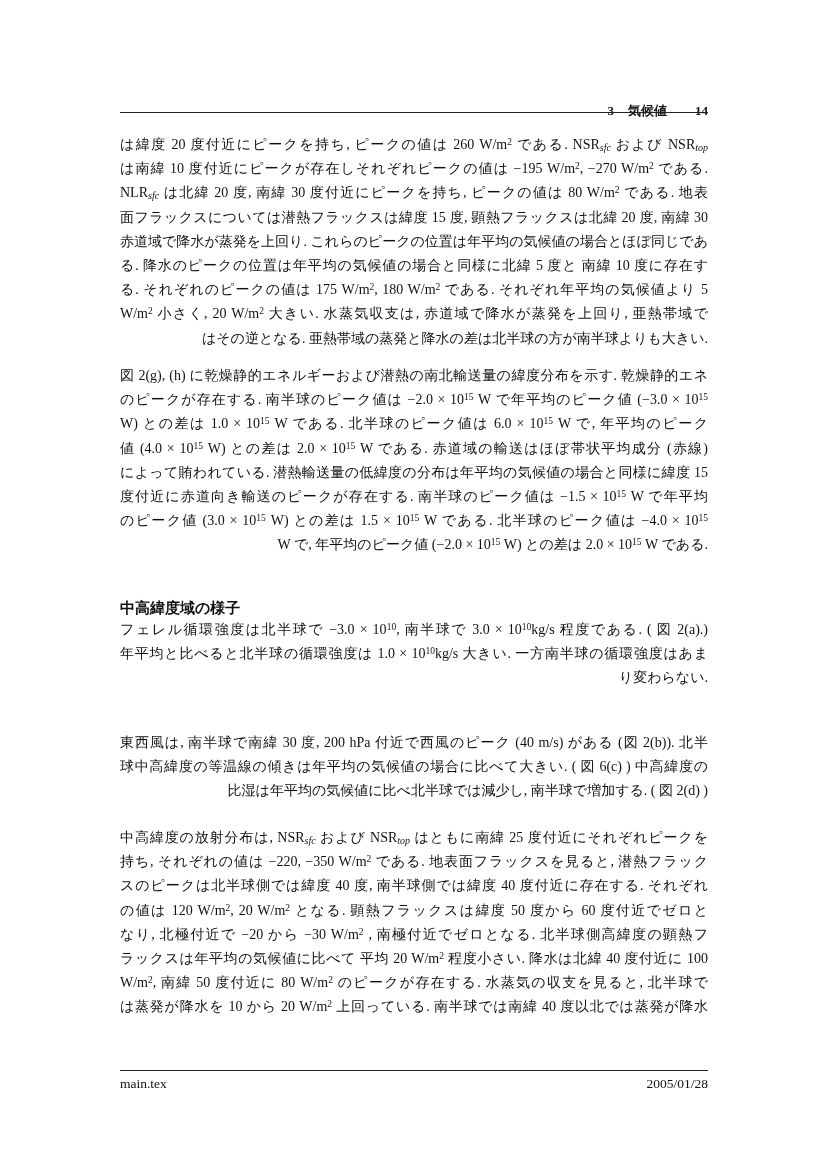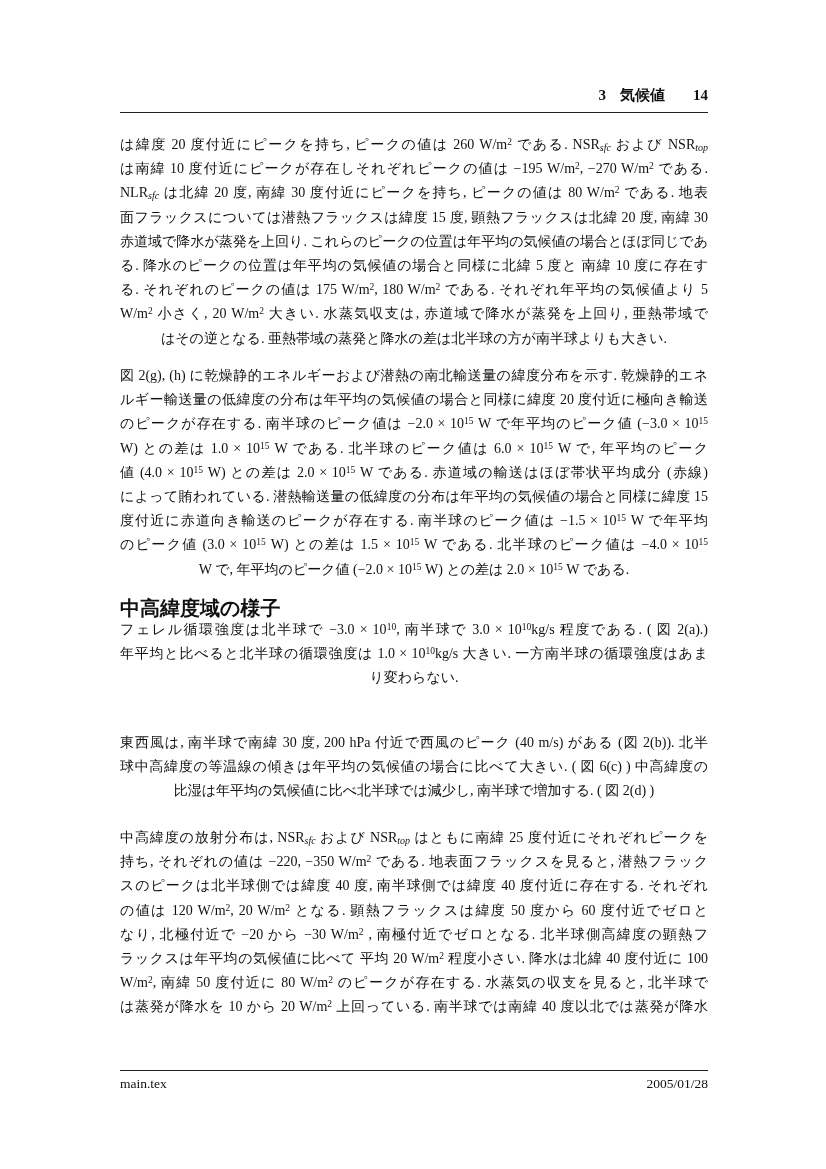--- a/index.html
+++ b/index.html
@@ -9,61 +9,61 @@
     height: 1169px;
     margin: 0 auto;
     background: #ffffff;
     font-family: "Liberation Serif", "DejaVu Serif", serif;
     color: #111111;
   }
   .textcol { position: absolute; left: 120px; width: 588px; text-align: center; }
 
   
   .runhead {
-    top: 84px;
+    top: 100px;
     height: 22px;
     text-align: right;
     font-weight: bold;
-    font-size: 15px;
+    font-size: 13px;
     line-height: 22px;
   }
   .runhead .sec-no { margin-right: 14px; }
   .runhead .sec-title {
     font-family: "Liberation Sans", "DejaVu Sans", sans-serif;
     margin-right: 28px;
   }
   .rule { position: absolute; left: 120px; width: 588px; height: 0; border-top: 1.2px solid #222; }
   .rule.header-rule { top: 112px; }
   .rule.footer-rule { top: 1070px; }
 
   
   .para { position: absolute; left: 120px; width: 588px; font-size: 14px; }
   .line {
     height: 24.2px;
     line-height: 24.2px;
     overflow: hidden;
     text-align: justify;
   }
   .line::after { content: ""; display: inline-block; width: 100%; height: 0; }
-  .line.last { text-align: center; }
+  .line.last { text-align: right; }
   .line.last::after { content: none; }
   sup { font-size: 9.5px; vertical-align: 4px; line-height: 0; }
   sub { font-size: 10px; vertical-align: -2px; line-height: 0; font-style: italic; }
 
   .p1 { top: 133px; }
   .p2 { top: 364px; }
   .p3 { top: 618px; }
   .p4 { top: 731px; }
   .p5 { top: 826px; }
 
   .sect-heading {
     position: absolute; left: 120px; width: 588px; top: 596px;
     font-family: "Liberation Sans", "DejaVu Sans", sans-serif;
     font-weight: bold;
-    font-size: 20px;
+    font-size: 15px;
     line-height: 24px;
   }
 
   
   .footer {
     top: 1074px;
     font-size: 13.5px;
     line-height: 20px;
     display: flex;
     justify-content: space-between;
@@ -85,21 +85,20 @@
       <div class="line">NLR<sub>sfc</sub> は北緯 20 度, 南緯 30 度付近にピークを持ち, ピークの値は 80 W/m<sup>2</sup> である. 地表</div>
       <div class="line">面フラックスについては潜熱フラックスは緯度 15 度, 顕熱フラックスは北緯 20 度, 南緯 30</div>
       <div class="line">赤道域で降水が蒸発を上回り. これらのピークの位置は年平均の気候値の場合とほぼ同じであ</div>
       <div class="line">る. 降水のピークの位置は年平均の気候値の場合と同様に北緯 5 度と 南緯 10 度に存在す</div>
       <div class="line">る. それぞれのピークの値は 175 W/m<sup>2</sup>, 180 W/m<sup>2</sup> である. それぞれ年平均の気候値より 5</div>
       <div class="line">W/m<sup>2</sup> 小さく, 20 W/m<sup>2</sup> 大きい. 水蒸気収支は, 赤道域で降水が蒸発を上回り, 亜熱帯域で</div>
       <div class="line last">はその逆となる. 亜熱帯域の蒸発と降水の差は北半球の方が南半球よりも大きい.</div>
     </div>
   <div class="para p2">
       <div class="line">図 2(g), (h) に乾燥静的エネルギーおよび潜熱の南北輸送量の緯度分布を示す. 乾燥静的エネ</div>
-      <div class="line">ルギー輸送量の低緯度の分布は年平均の気候値の場合と同様に緯度 20 度付近に極向き輸送</div>
       <div class="line">のピークが存在する. 南半球のピーク値は −2.0 × 10<sup>15</sup> W で年平均のピーク値 (−3.0 × 10<sup>15</sup></div>
       <div class="line">W) との差は 1.0 × 10<sup>15</sup> W である. 北半球のピーク値は 6.0 × 10<sup>15</sup> W で, 年平均のピーク</div>
       <div class="line">値 (4.0 × 10<sup>15</sup> W) との差は 2.0 × 10<sup>15</sup> W である. 赤道域の輸送はほぼ帯状平均成分 (赤線)</div>
       <div class="line">によって賄われている. 潜熱輸送量の低緯度の分布は年平均の気候値の場合と同様に緯度 15</div>
       <div class="line">度付近に赤道向き輸送のピークが存在する. 南半球のピーク値は −1.5 × 10<sup>15</sup> W で年平均</div>
       <div class="line">のピーク値 (3.0 × 10<sup>15</sup> W) との差は 1.5 × 10<sup>15</sup> W である. 北半球のピーク値は −4.0 × 10<sup>15</sup></div>
       <div class="line last">W で, 年平均のピーク値 (−2.0 × 10<sup>15</sup> W) との差は 2.0 × 10<sup>15</sup> W である.</div>
     </div>
 
   <div class="sect-heading">中高緯度域の様子</div>

